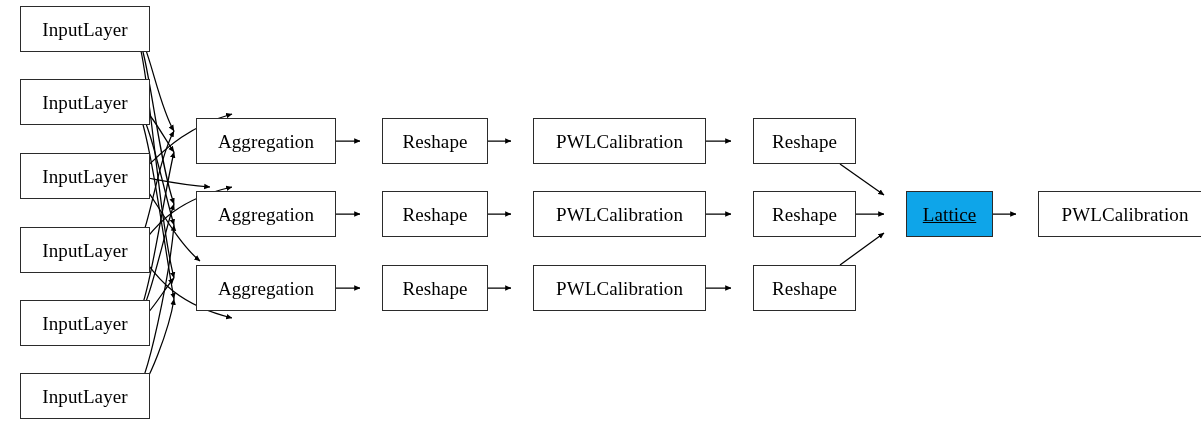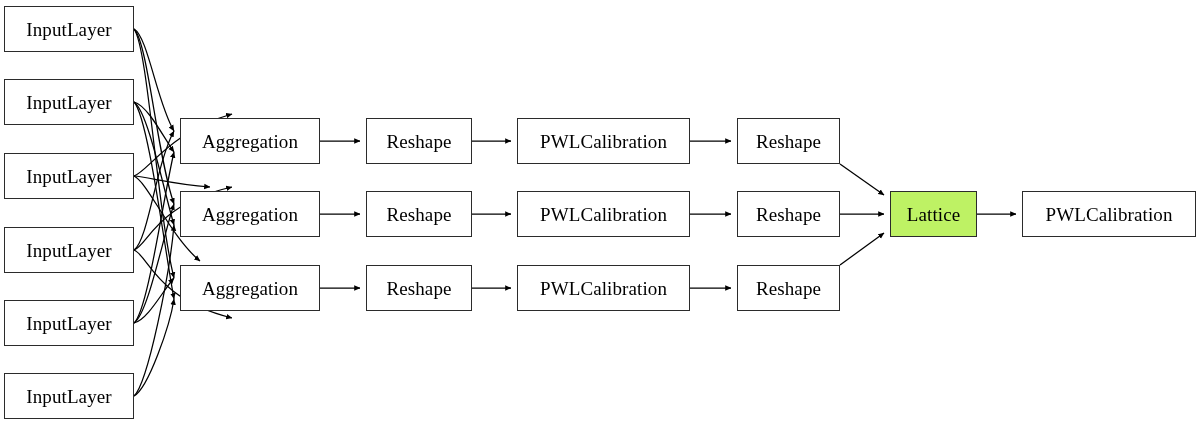--- a/index.html
+++ b/index.html
@@ -30,20 +30,21 @@
     background: #ffffff;
     display: flex;
     align-items: center;
     justify-content: center;
     color: #000000;
     font-size: 19px;
     line-height: 1;
     letter-spacing: 0.1px;
     white-space: nowrap;
     z-index: 2;
+    margin-left: 16px;
   }
 </style>
 </head>
 <body>
 
 <div id="canvas">
   <svg id="edge-layer" viewBox="0 0 1201 427" width="1201" height="427" xmlns="http://www.w3.org/2000/svg">
       <defs>
         <marker id="arrow" viewBox="0 0 10 10" refX="9.4" refY="5" markerWidth="6.2" markerHeight="6.2" orient="auto-start-reverse" markerUnits="userSpaceOnUse">
           <path d="M 0 0.6 L 10 5 L 0 9.4 z" fill="#000000"></path>
@@ -127,19 +128,19 @@
     </div>
     <div class="node" style="left: 737px; top: 118px; width: 103px; height: 46px; border-color: rgb(43, 43, 43); background: rgb(255, 255, 255); color: rgb(0, 0, 0);">
       <span>Reshape</span>
     </div>
     <div class="node" style="left: 737px; top: 191px; width: 103px; height: 46px; border-color: rgb(43, 43, 43); background: rgb(255, 255, 255); color: rgb(0, 0, 0);">
       <span>Reshape</span>
     </div>
     <div class="node" style="left: 737px; top: 265px; width: 103px; height: 46px; border-color: rgb(43, 43, 43); background: rgb(255, 255, 255); color: rgb(0, 0, 0);">
       <span>Reshape</span>
     </div>
-    <div class="node" style="left: 890px; top: 191px; width: 87px; height: 46px; border-color: rgb(43, 43, 43); background: #bef264; color: rgb(0, 0, 0);">
+    <div class="node" style="left: 890px; top: 191px; width: 87px; height: 46px; border-color: rgb(43, 43, 43); background: #0ea5e9; color: rgb(0, 0, 0); text-decoration: underline;">
       <span>Lattice</span>
     </div>
     <div class="node" style="left: 1022px; top: 191px; width: 174px; height: 46px; border-color: rgb(43, 43, 43); background: rgb(255, 255, 255); color: rgb(0, 0, 0);">
       <span>PWLCalibration</span>
     </div>
   </div>
 
 </body></html>

